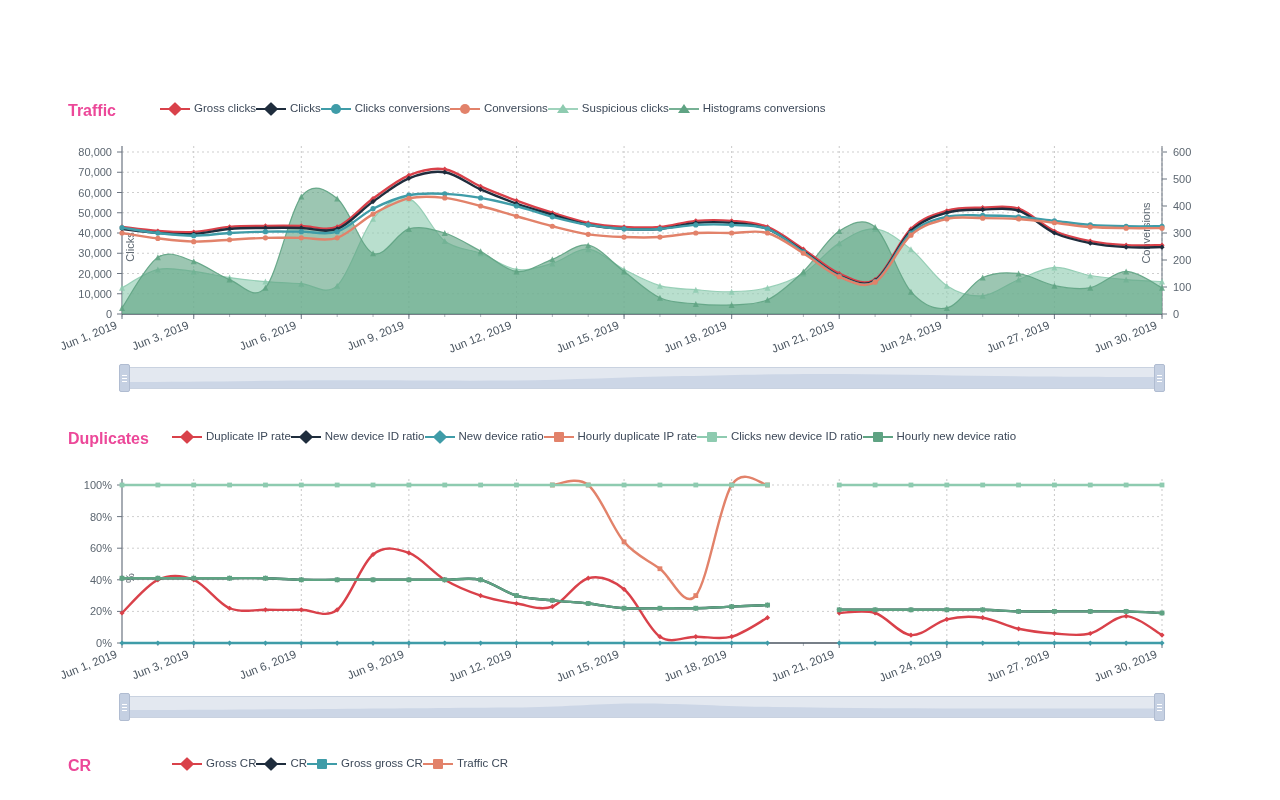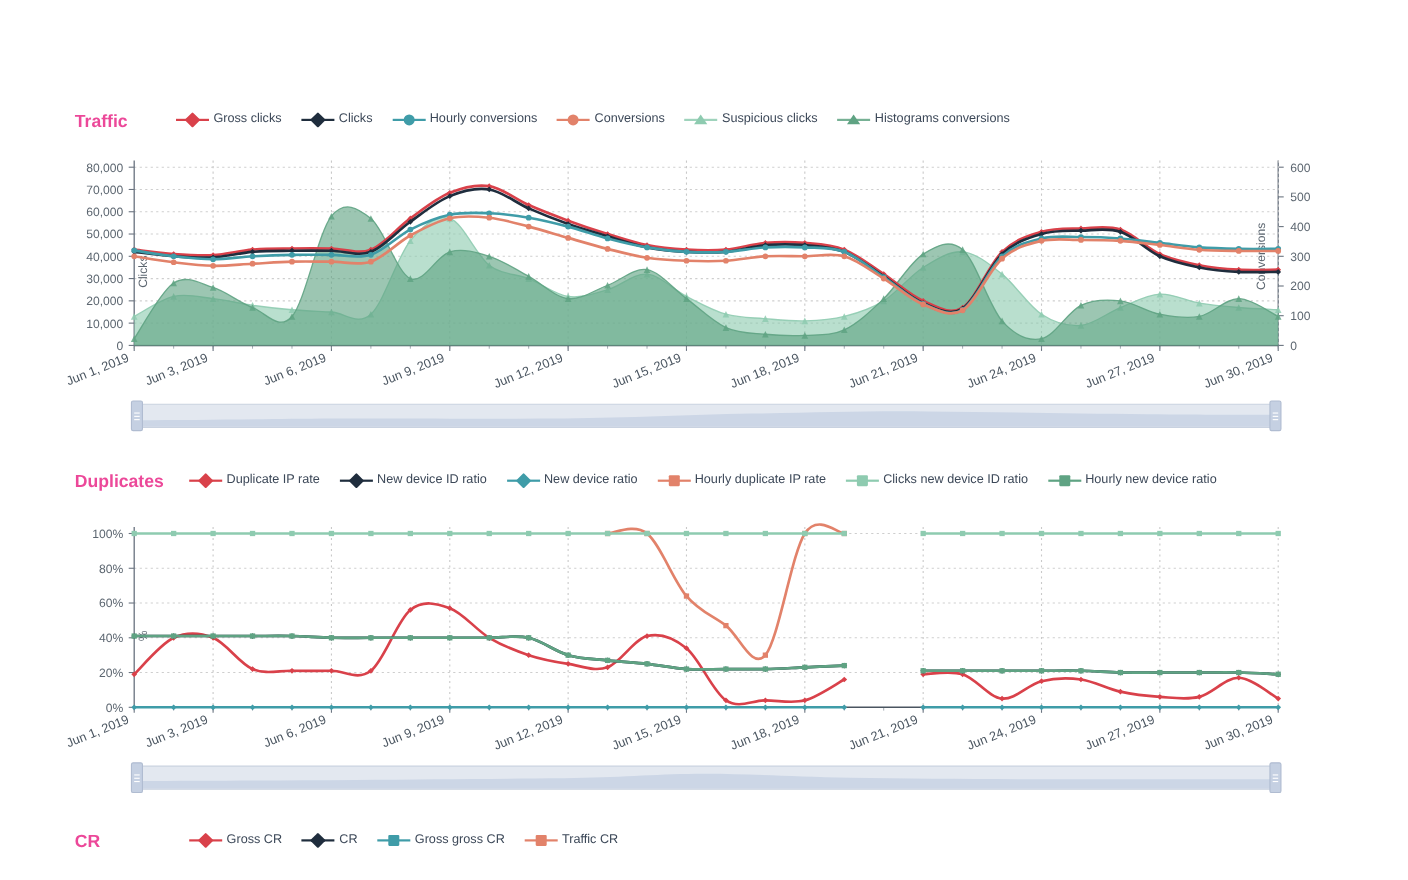--- a/index.html
+++ b/index.html
@@ -26,21 +26,20 @@
     position: absolute;
     font-size: 16px;
     font-weight: bold;
     color: #ec4899;
   }
 
   .legend {
     position: absolute;
     display: flex;
     align-items: center;
-    gap: 18px;
     font-size: 11.5px;
     color: #3c4858;
     white-space: nowrap;
   }
   .legend-item { display: flex; align-items: center; gap: 4px; }
   .legend-key {
     position: relative;
     width: 30px; height: 12px;
     display: inline-block;
   }
@@ -110,21 +109,21 @@
           <span class="bar" style="background: rgb(31, 45, 61);"></span>
           <span class="mk diamond" style="background: rgb(31, 45, 61);"></span>
         </span>
         <span class="legend-label">Clicks</span>
       </div>
       <div class="legend-item">
         <span class="legend-key">
           <span class="bar" style="background: rgb(63, 156, 168);"></span>
           <span class="mk circle" style="background: rgb(63, 156, 168);"></span>
         </span>
-        <span class="legend-label">Hourly conversions</span>
+        <span class="legend-label">Clicks conversions</span>
       </div>
       <div class="legend-item">
         <span class="legend-key">
           <span class="bar" style="background: rgb(226, 130, 106);"></span>
           <span class="mk circle" style="background: rgb(226, 130, 106);"></span>
         </span>
         <span class="legend-label">Conversions</span>
       </div>
       <div class="legend-item">
         <span class="legend-key">

